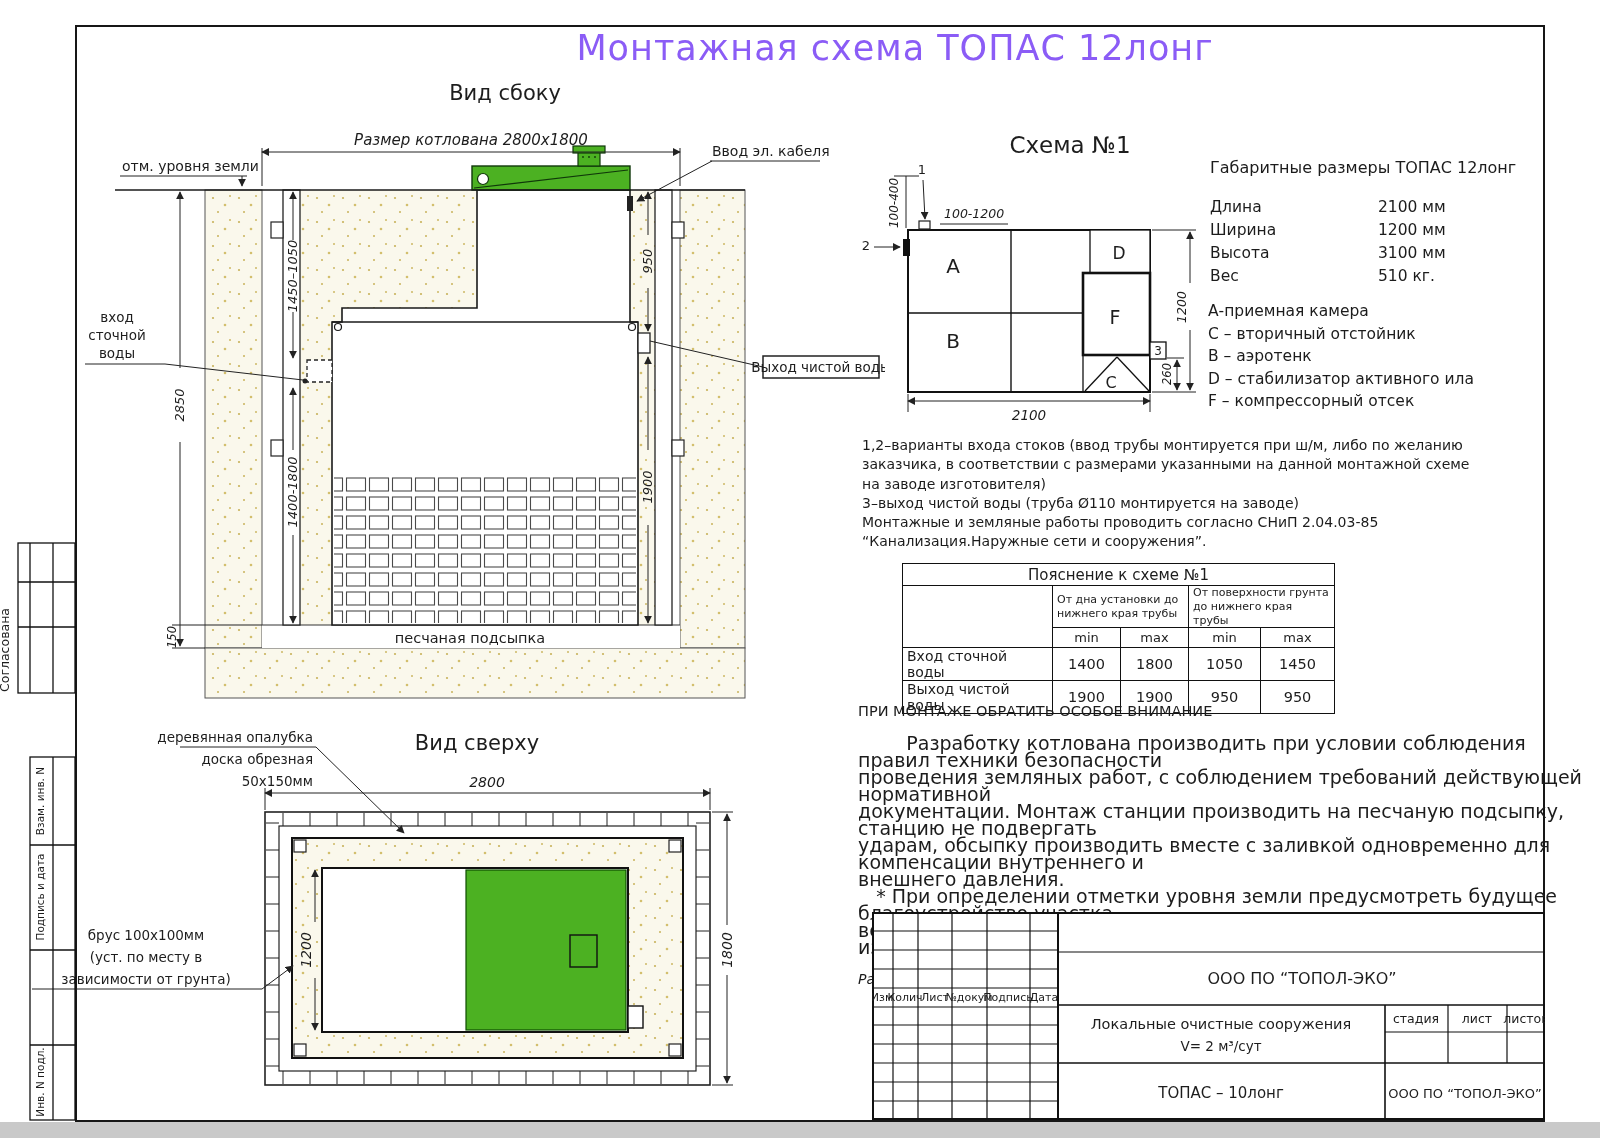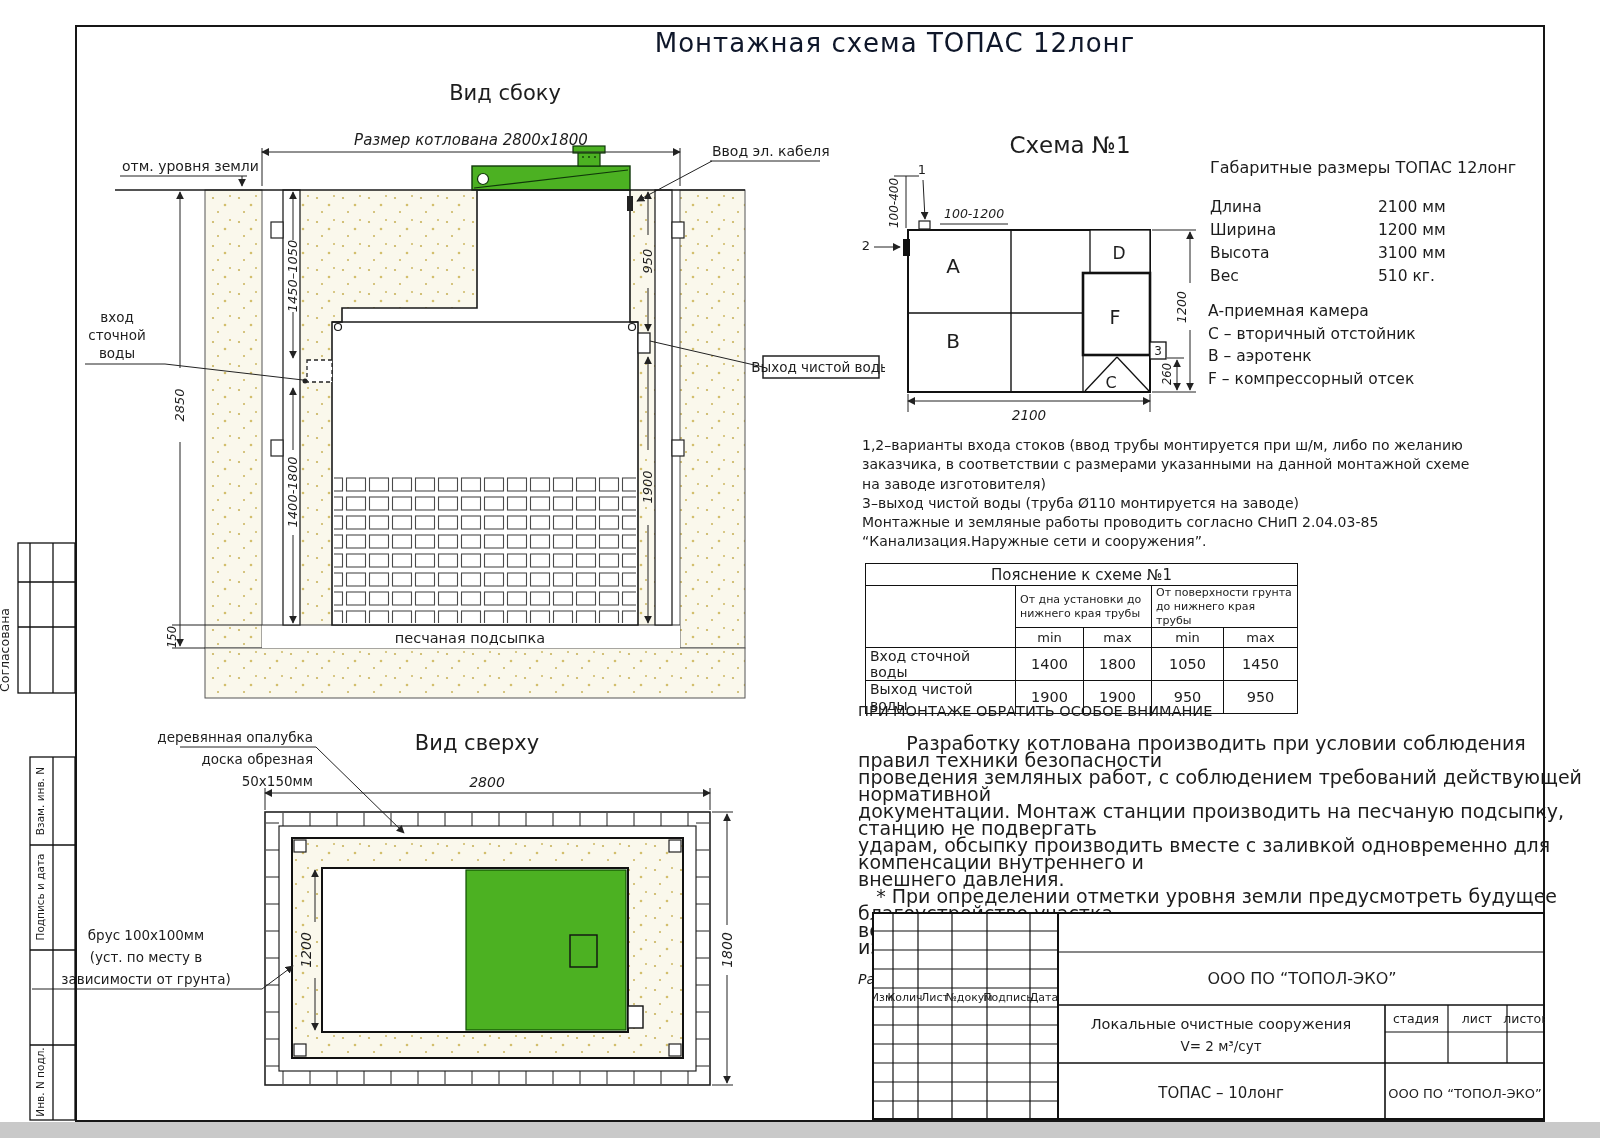--- a/index.html
+++ b/index.html
@@ -1,31 +1,31 @@
 <!DOCTYPE html>
 <html><head>
 <meta charset="utf-8">
 <style>
   html,body{margin:0;padding:0;background:#fff;}
   body{font-family:"DejaVu Sans",sans-serif;color:#1c1c1c;}
   #canvas{position:relative;width:1600px;height:1138px;background:#ffffff;overflow:hidden;}
   .abs{position:absolute;}
   svg text{font-family:"DejaVu Sans",sans-serif;fill:#1d1d1d;}
   .frame{left:75px;top:25px;width:1470px;height:1097px;border:2px solid #161616;box-sizing:border-box;}
-  .doc-title{left:560px;top:28px;width:670px;text-align:center;font-size:26px;letter-spacing:1px;color:#0f172a;white-space:nowrap;}
+  .doc-title{left:560px;top:28px;width:670px;text-align:center;font-size:35px;letter-spacing:1px;color:#8b5cf6;white-space:nowrap;}
   
   .gab{left:1210px;top:158px;width:332px;}
   .gab-title{font-size:16px;margin-bottom:21px;white-space:nowrap;}
   .gab-row{display:flex;font-size:15.5px;height:23px;}
   .gab-row .lbl{width:168px;}
   .legend{left:1208px;top:300px;width:340px;font-size:15.5px;line-height:22.5px;}
   
   .notes{left:862px;top:436px;width:710px;font-size:14px;line-height:19.3px;white-space:nowrap;}
   
-  .exp{left:865px;top:563px;border-collapse:collapse;border-radius:31px;}
+  .exp{left:902px;top:563px;border-collapse:collapse;border-radius:31px;}
   .exp td{border:1.6px solid #111;padding:0 4px;box-sizing:border-box;}
   .exp .t{font-size:15px;text-align:center;height:22px;}
   .exp .g{font-size:11px;line-height:1.25;height:38px;vertical-align:middle;}
   .exp .mm{font-size:13px;text-align:center;height:20px;}
   .exp .lab{font-size:14px;height:26px;}
   .exp .val{font-size:14.5px;text-align:center;height:26px;}
   
   .attn{left:858px;top:703px;width:724px;}
   .attn-h{font-size:14.5px;margin-bottom:16px;}
   .attn-b{font-size:19px;line-height:17px;white-space:pre-wrap;}
@@ -233,20 +233,21 @@
     <div class="gab-row">
         <span class="lbl">Вес</span>
         <span>510 кг.</span>
       </div>
   </div>
 
   <div class="abs legend">
     <div>А-приемная камера</div>
     <div>С – вторичный отстойник</div>
     <div>В – аэротенк</div>
+    <div>D – стабилизатор активного ила</div>
     <div>F – компрессорный отсек</div>
   </div>
 
   <div class="abs notes">
     <div>1,2–варианты входа  стоков (ввод трубы монтируется при ш/м, либо по желанию</div>
     <div>заказчика, в соответствии с размерами указанными на данной монтажной схеме</div>
     <div>на заводе изготовителя)</div>
     <div>3–выход чистой воды (труба Ø110 монтируется на заводе)</div>
     <div>Монтажные и земляные работы проводить согласно СНиП 2.04.03-85</div>
     <div>“Канализация.Наружные сети и сооружения”.</div>

